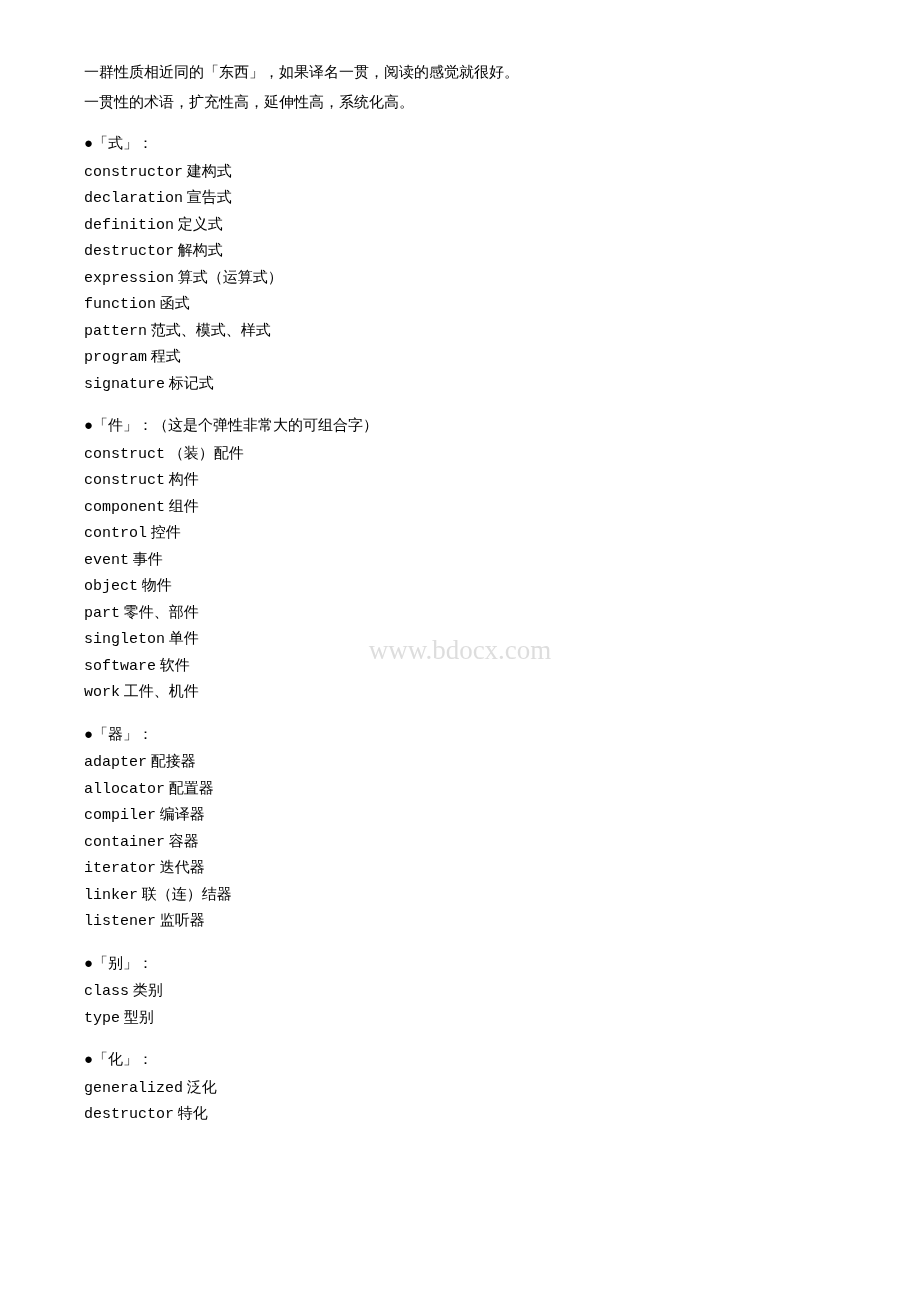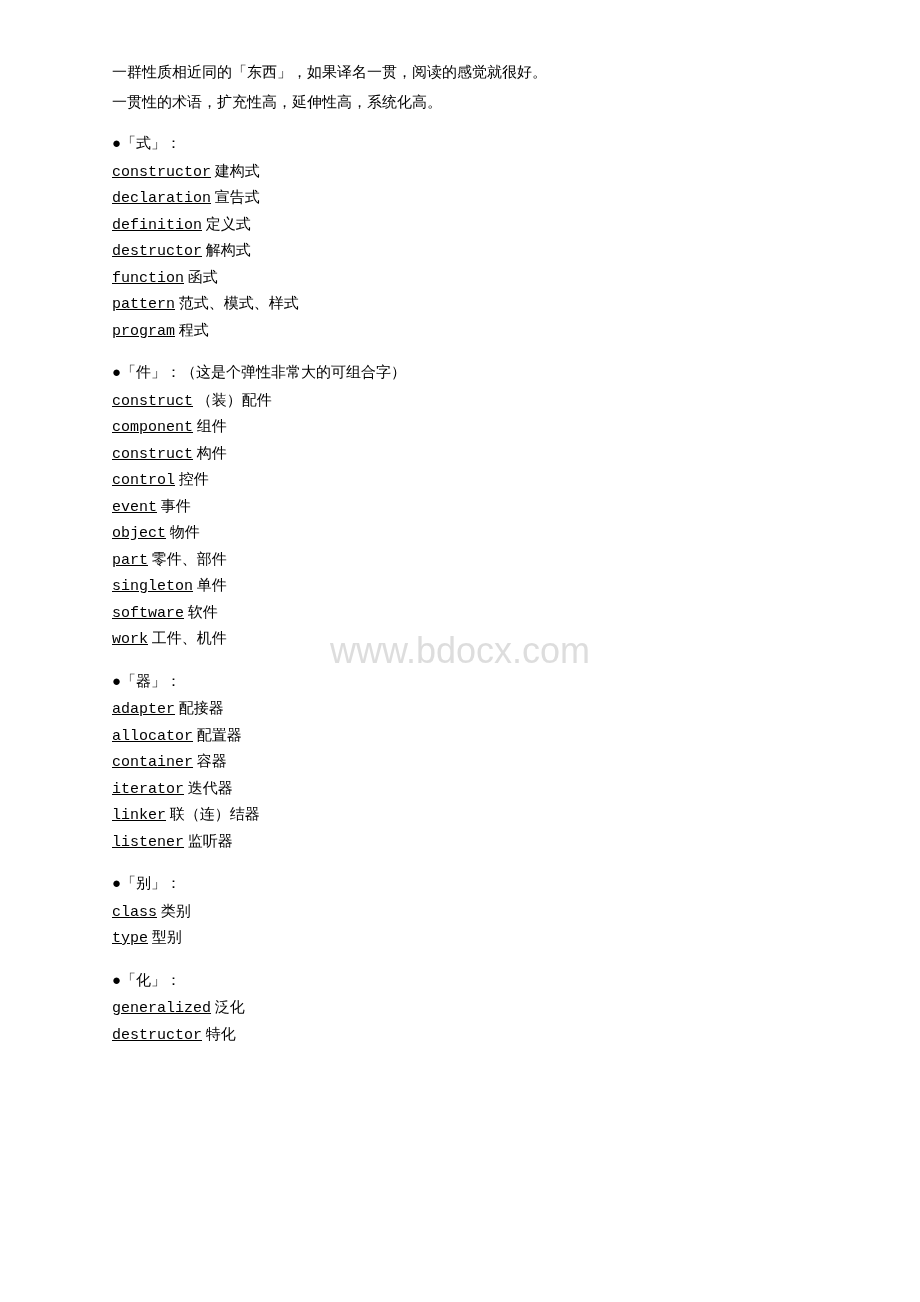--- a/index.html
+++ b/index.html
@@ -18,44 +18,42 @@
       line-height: 1.7;
     }
     .content-block {
       max-width: 760px;
     }
     .paragraph {
       margin-bottom: 4px;
     }
     .section {
       margin-bottom: 16px;
-      margin-left: 28px;
     }
     .bullet-header {
       margin-bottom: 2px;
     }
     .entry {
       display: block;
       padding-left: 0;
     }
     .watermark {
       position: fixed;
       top: 50%;
       left: 50%;
       transform: translate(-50%, -50%);
-      font-size: 36px;
+      font-size: 27px;
       color: rgba(180, 180, 180, 0.45);
-      font-family: Liberation Sans, sans-serif;
+      font-family: Liberation Serif, serif;
       pointer-events: none;
       white-space: nowrap;
       z-index: 999;
     }
     .keyword {
       font-family: "Courier New", Courier, monospace;
-      text-decoration: underline;
     }
   </style>
 </head>
 <body>
 
 <div class="watermark">www.bdocx.com</div>
 
 <div class="content-block">
 
   <div class="section">
@@ -63,41 +61,44 @@
     <div class="paragraph">一贯性的术语，扩充性高，延伸性高，系统化高。</div>
   </div>
 
   <div id="sections-container">
       <div class="section">
         <div class="bullet-header">●「式」：</div>
         <span class="entry"><span class="keyword">constructor</span><span> 建构式</span></span>
         <span class="entry"><span class="keyword">declaration</span><span> 宣告式</span></span>
         <span class="entry"><span class="keyword">definition</span><span>  定义式</span></span>
         <span class="entry"><span class="keyword">destructor</span><span>  解构式</span></span>
+        <span class="entry"><span class="keyword">expression</span><span>  算式（运算式）</span></span>
         <span class="entry"><span class="keyword">function</span><span>  函式</span></span>
         <span class="entry"><span class="keyword">pattern</span><span>  范式、模式、样式</span></span>
         <span class="entry"><span class="keyword">program</span><span>  程式</span></span>
+        <span class="entry"><span class="keyword">signature</span><span>  标记式</span></span>
       </div>
       <div class="section">
         <div class="bullet-header">●「件」：（这是个弹性非常大的可组合字）</div>
         <span class="entry"><span class="keyword">construct</span><span>  （装）配件</span></span>
+        <span class="entry"><span class="keyword">construct</span><span>  构件</span></span>
         <span class="entry"><span class="keyword">component</span><span>  组件</span></span>
-        <span class="entry"><span class="keyword">construct</span><span>  构件</span></span>
         <span class="entry"><span class="keyword">control</span><span>  控件</span></span>
         <span class="entry"><span class="keyword">event</span><span>  事件</span></span>
         <span class="entry"><span class="keyword">object</span><span>  物件</span></span>
         <span class="entry"><span class="keyword">part</span><span>  零件、部件</span></span>
         <span class="entry"><span class="keyword">singleton</span><span>  单件</span></span>
         <span class="entry"><span class="keyword">software</span><span>  软件</span></span>
         <span class="entry"><span class="keyword">work</span><span>  工件、机件</span></span>
       </div>
       <div class="section">
         <div class="bullet-header">●「器」：</div>
         <span class="entry"><span class="keyword">adapter</span><span>  配接器</span></span>
         <span class="entry"><span class="keyword">allocator</span><span>  配置器</span></span>
+        <span class="entry"><span class="keyword">compiler</span><span>  编译器</span></span>
         <span class="entry"><span class="keyword">container</span><span>  容器</span></span>
         <span class="entry"><span class="keyword">iterator</span><span>  迭代器</span></span>
         <span class="entry"><span class="keyword">linker</span><span>  联（连）结器</span></span>
         <span class="entry"><span class="keyword">listener</span><span>  监听器</span></span>
       </div>
       <div class="section">
         <div class="bullet-header">●「别」：</div>
         <span class="entry"><span class="keyword">class</span><span>  类别</span></span>
         <span class="entry"><span class="keyword">type</span><span>  型别</span></span>
       </div>

